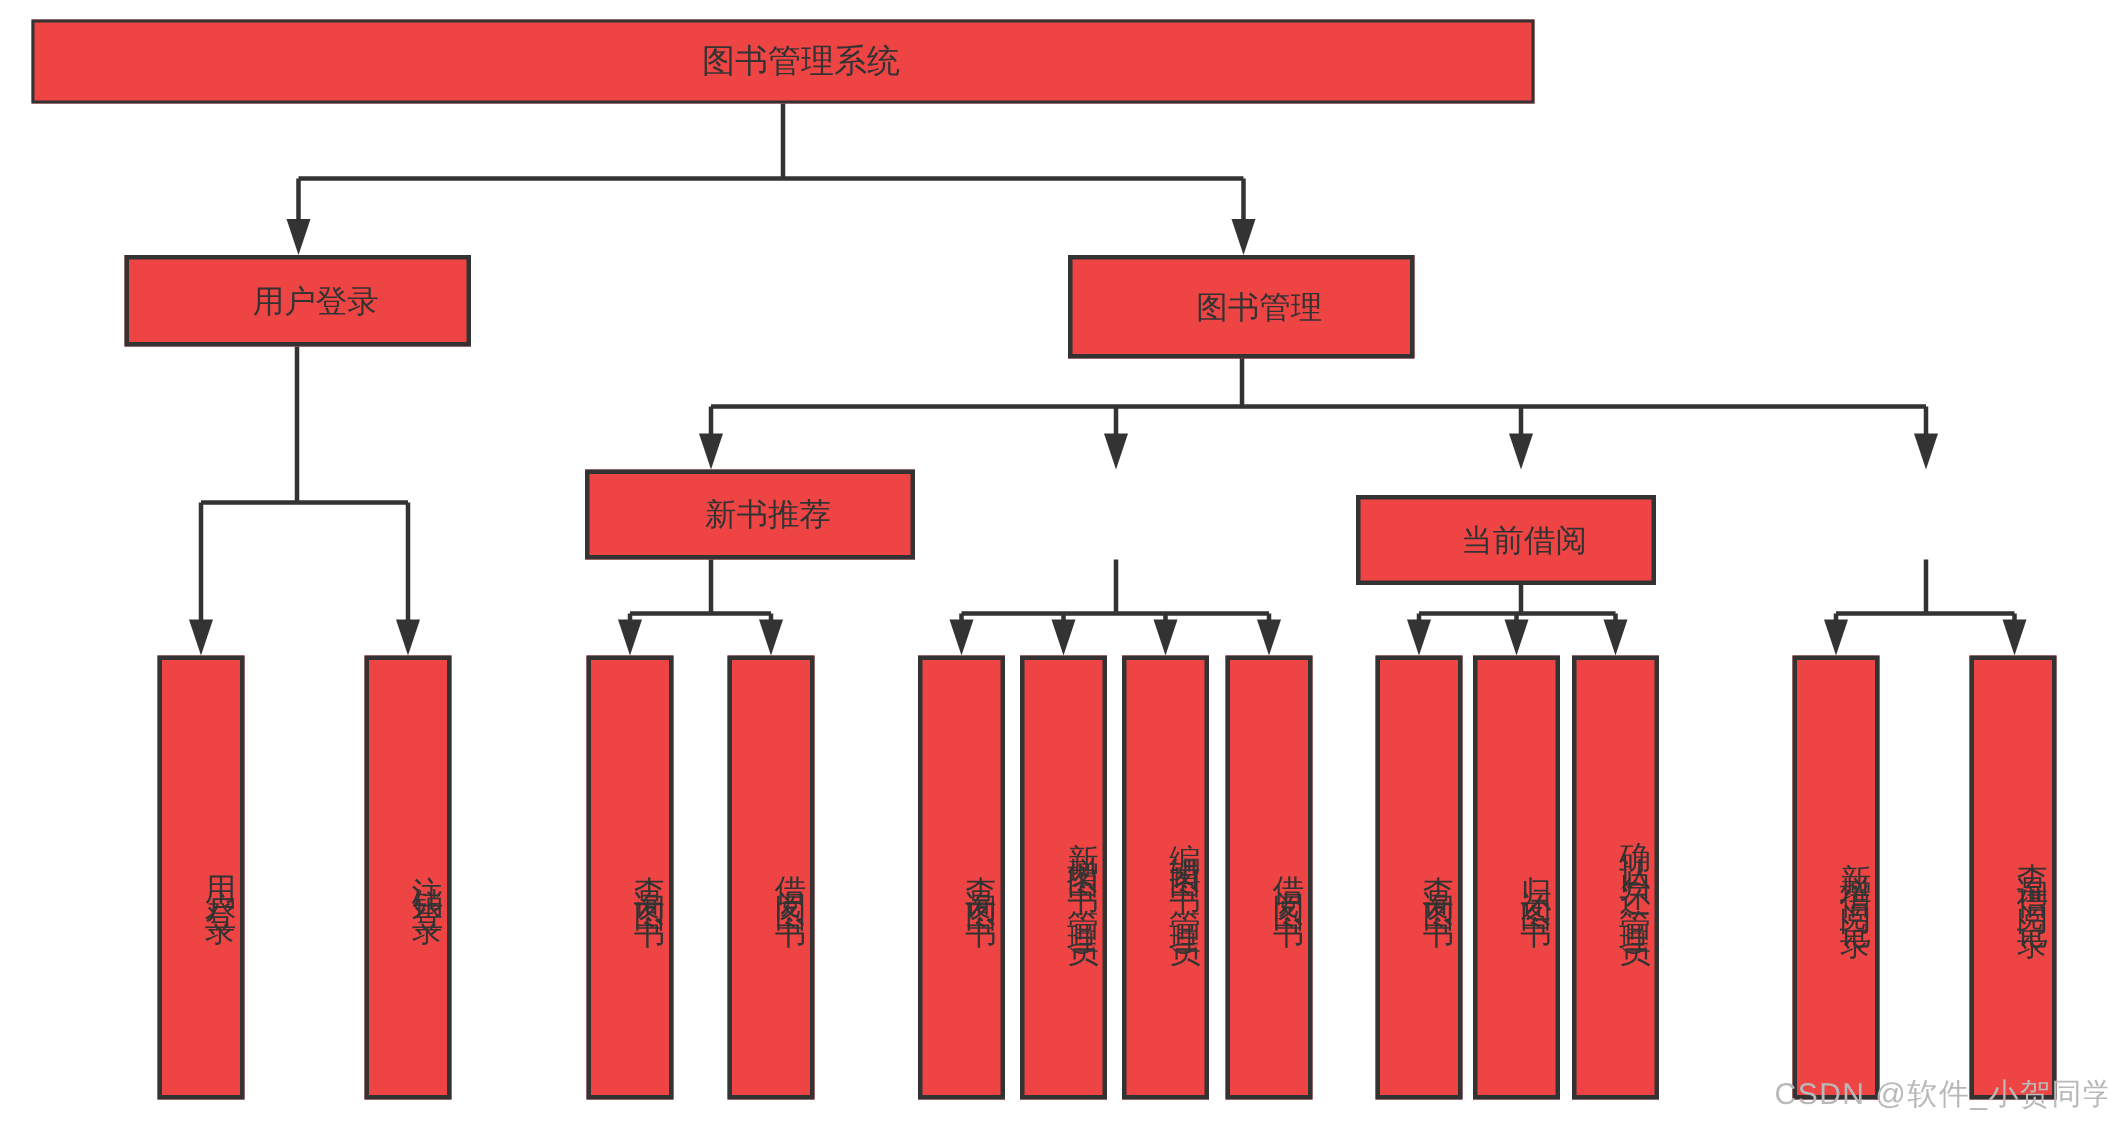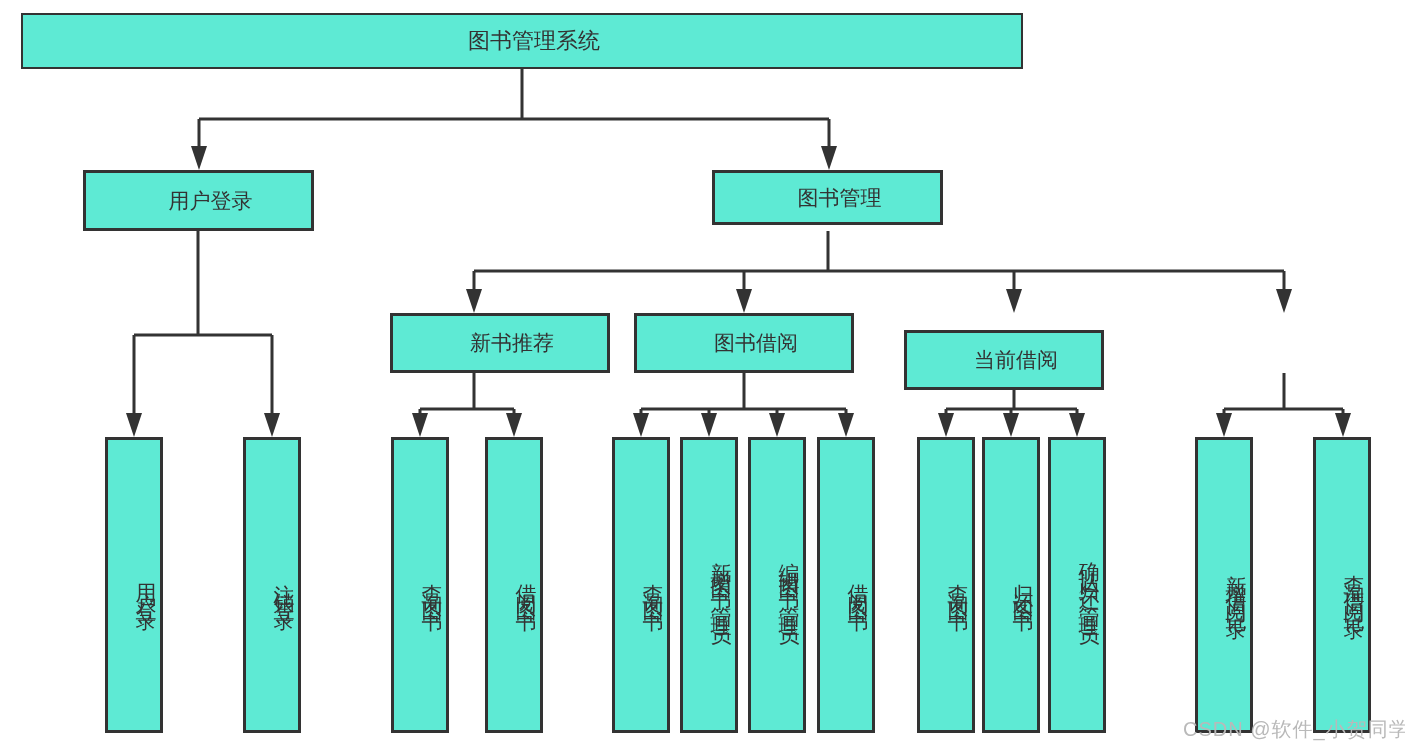--- a/index.html
+++ b/index.html
@@ -20,21 +20,21 @@
     left: 0;
     top: 0;
     width: 1405px;
     height: 747px;
     z-index: 1;
   }
   .node {
     position: absolute;
     box-sizing: border-box;
     border: 3px solid #333333;
-    background: #5eead4;
+    background: #ef4444;
     color: #333333;
     display: flex;
     align-items: center;
     justify-content: center;
     font-size: 21px;
     z-index: 2;
     text-align: center;
     white-space: nowrap;
     padding-left: 24px;
   }
@@ -105,29 +105,26 @@
     </g>
   </svg>
 
   <div class="node root" style="left:21px; top:13px; width:1002px; height:56px;">
     <span>图书管理系统</span>
   </div>
 
   <div class="node" style="left:83px; top:170px; width:231px; height:61px;">
     <span>用户登录</span>
   </div>
-  <div class="node" style="left:712px; top:170px; width:231px; height:55px;">
+  <div class="node" style="left:712px; top:170px; width:231px; height:69px;">
     <span>图书管理</span>
   </div>
 
   <div class="node" style="left:364px; top:313px; width:220px; height:60px;margin-left:26px;">
     <span>新书推荐</span>
-  </div>
-  <div class="node" style="left:634px; top:313px; width:220px; height:60px;">
-    <span>图书借阅</span>
   </div>
   <div class="node" style="left:904px; top:330px; width:200px; height:60px;">
     <span>当前借阅</span>
   </div>
 
   <div class="node vnode" style="left:105px; top:437px; width:58px; height:296px;">
     <span>用户登录</span>
   </div>
   <div class="node vnode" style="left:243px; top:437px; width:58px; height:296px;">
     <span>注销登录</span>

